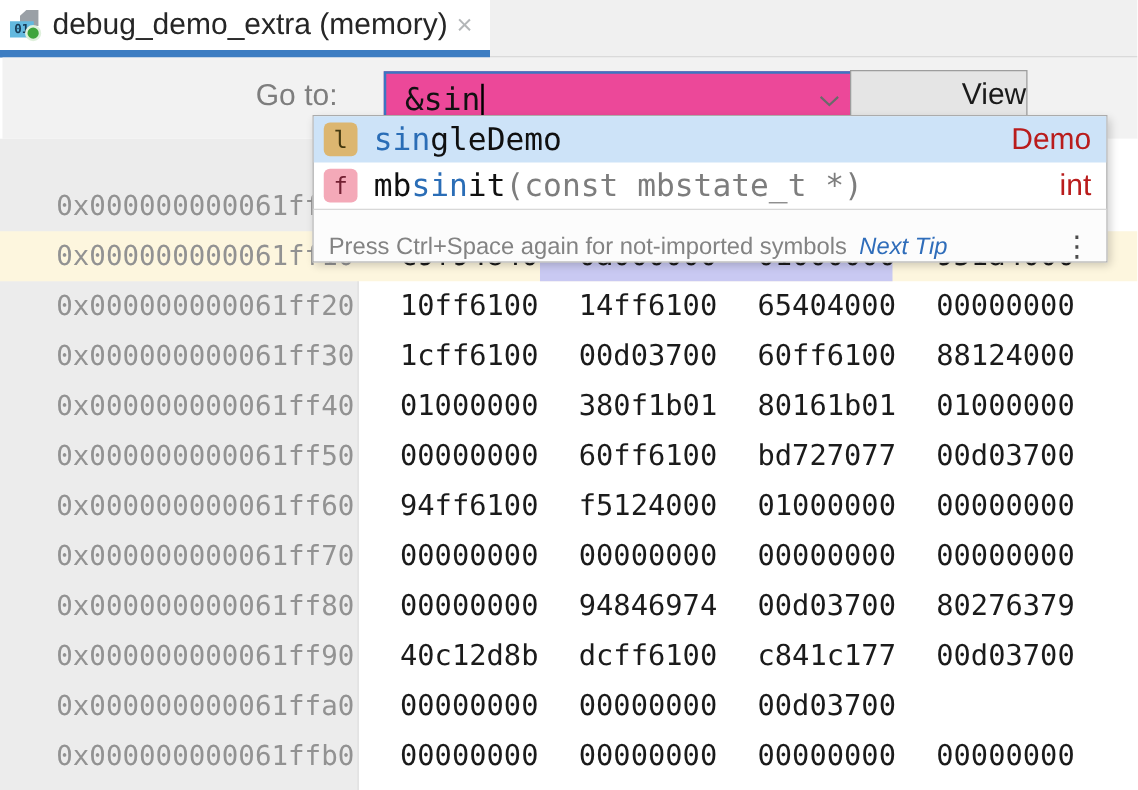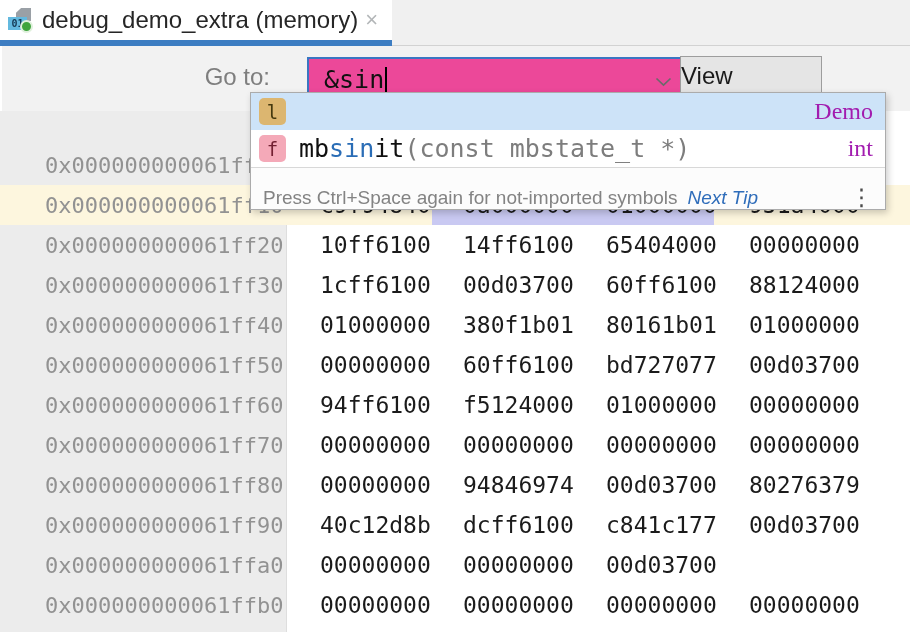--- a/index.html
+++ b/index.html
@@ -50,21 +50,21 @@
     background:#ec4899;border:2px solid #3a76c2;display:flex;align-items:flex-end;
     cursor:text;
     margin-left:27px;
   }
   .combo-text{font-size:25px;color:#111;margin-left:15px;white-space:pre;}
   .caret{display:inline-block;width:2px;height:27px;background:#000;vertical-align:middle;margin-left:1px;}
   .combo-chevron{position:absolute;right:12px;top:14px;cursor:pointer;}
   .view-btn{
     position:absolute;left:678px;top:10px;width:142px;height:40px;box-sizing:border-box;
     background:#e5e5e5;border:1px solid #9d9d9d;
-    font-size:24px;color:#1a1a1a;display:flex;align-items:center;justify-content:flex-start;
+    font-size:24px;color:#1a1a1a;display:flex;align-items:center;justify-content:flex-end;
     cursor:pointer;
   }
 
   
   .memory{position:absolute;left:0;top:111px;width:910px;height:521px;background:#ffffff;}
   .gutter-bg{position:absolute;left:0;top:0;width:287px;height:100%;background:#ececec;border-right:1px solid #dedede;box-sizing:border-box;}
   .rows{position:absolute;left:0;top:34px;width:910px;}
   .mrow{position:relative;height:40px;display:flex;align-items:center;}
   .mrow.highlight{background:#fdf6de;}
   .sel{position:absolute;left:432px;top:0;width:282px;height:100%;background:#c9c9f2;}
@@ -90,21 +90,21 @@
   .picon{
     width:27px;height:27px;border-radius:5px;flex:none;margin-right:13px;
     font-family:"DejaVu Sans Mono",monospace;font-size:19px;
     display:flex;align-items:center;justify-content:center;
   }
   .picon.var{background:#dcb670;color:#44390f;}
   .picon.fn{background:#f4a9b8;color:#732032;}
   .plabel{font-family:"DejaVu Sans Mono",monospace;font-size:25px;font-weight:500;color:#101010;white-space:pre;}
   .plabel .match{color:#2a6db6;}
   .plabel .tail{color:#7d7d7d;font-weight:normal;}
-  .ptype{margin-left:auto;font-family:Liberation Serif, serif;font-size:24px;color:#a21caf;}
+  .ptype{margin-left:auto;font-family:Liberation Sans, sans-serif;font-size:24px;color:#b91c1c;}
   .pfooter{
     height:41px;border-top:1px solid #d8d8d8;background:#fcfcfc;
     display:flex;align-items:flex-end;padding:0 12px;font-size:19px;color:#838383;
   }
   .pfooter .hint{white-space:nowrap;}
   .pfooter .link{color:#2f6dba;margin-left:10px;cursor:pointer;white-space:nowrap;font-style:italic;}
   .pfooter .kebab{margin-left:auto;color:#4c4c4c;font-size:23px;cursor:pointer;line-height:1;}
 </style>
 </head>
 <body>
@@ -247,20 +247,21 @@
           <div class="val">00000000</div>
           <div class="val">00000000</div>
         </div>
       </div>
     </div>
 </div>
 
 <div class="popup">
   <div class="pitem selected">
     <span class="picon var">l</span>
+    <span class="plabel"><span></span><span class="match">sin</span><span>gleDemo</span><span class="tail"></span></span>
     <span class="ptype">Demo</span>
   </div>
   <div class="pitem">
     <span class="picon fn">f</span>
     <span class="plabel"><span>mb</span><span class="match">sin</span><span>it</span><span class="tail">(const mbstate_t *)</span></span>
     <span class="ptype">int</span>
   </div>
   <div class="pfooter">
     <span class="hint">Press Ctrl+Space again for not-imported symbols</span>
     <span class="link">Next Tip</span>

